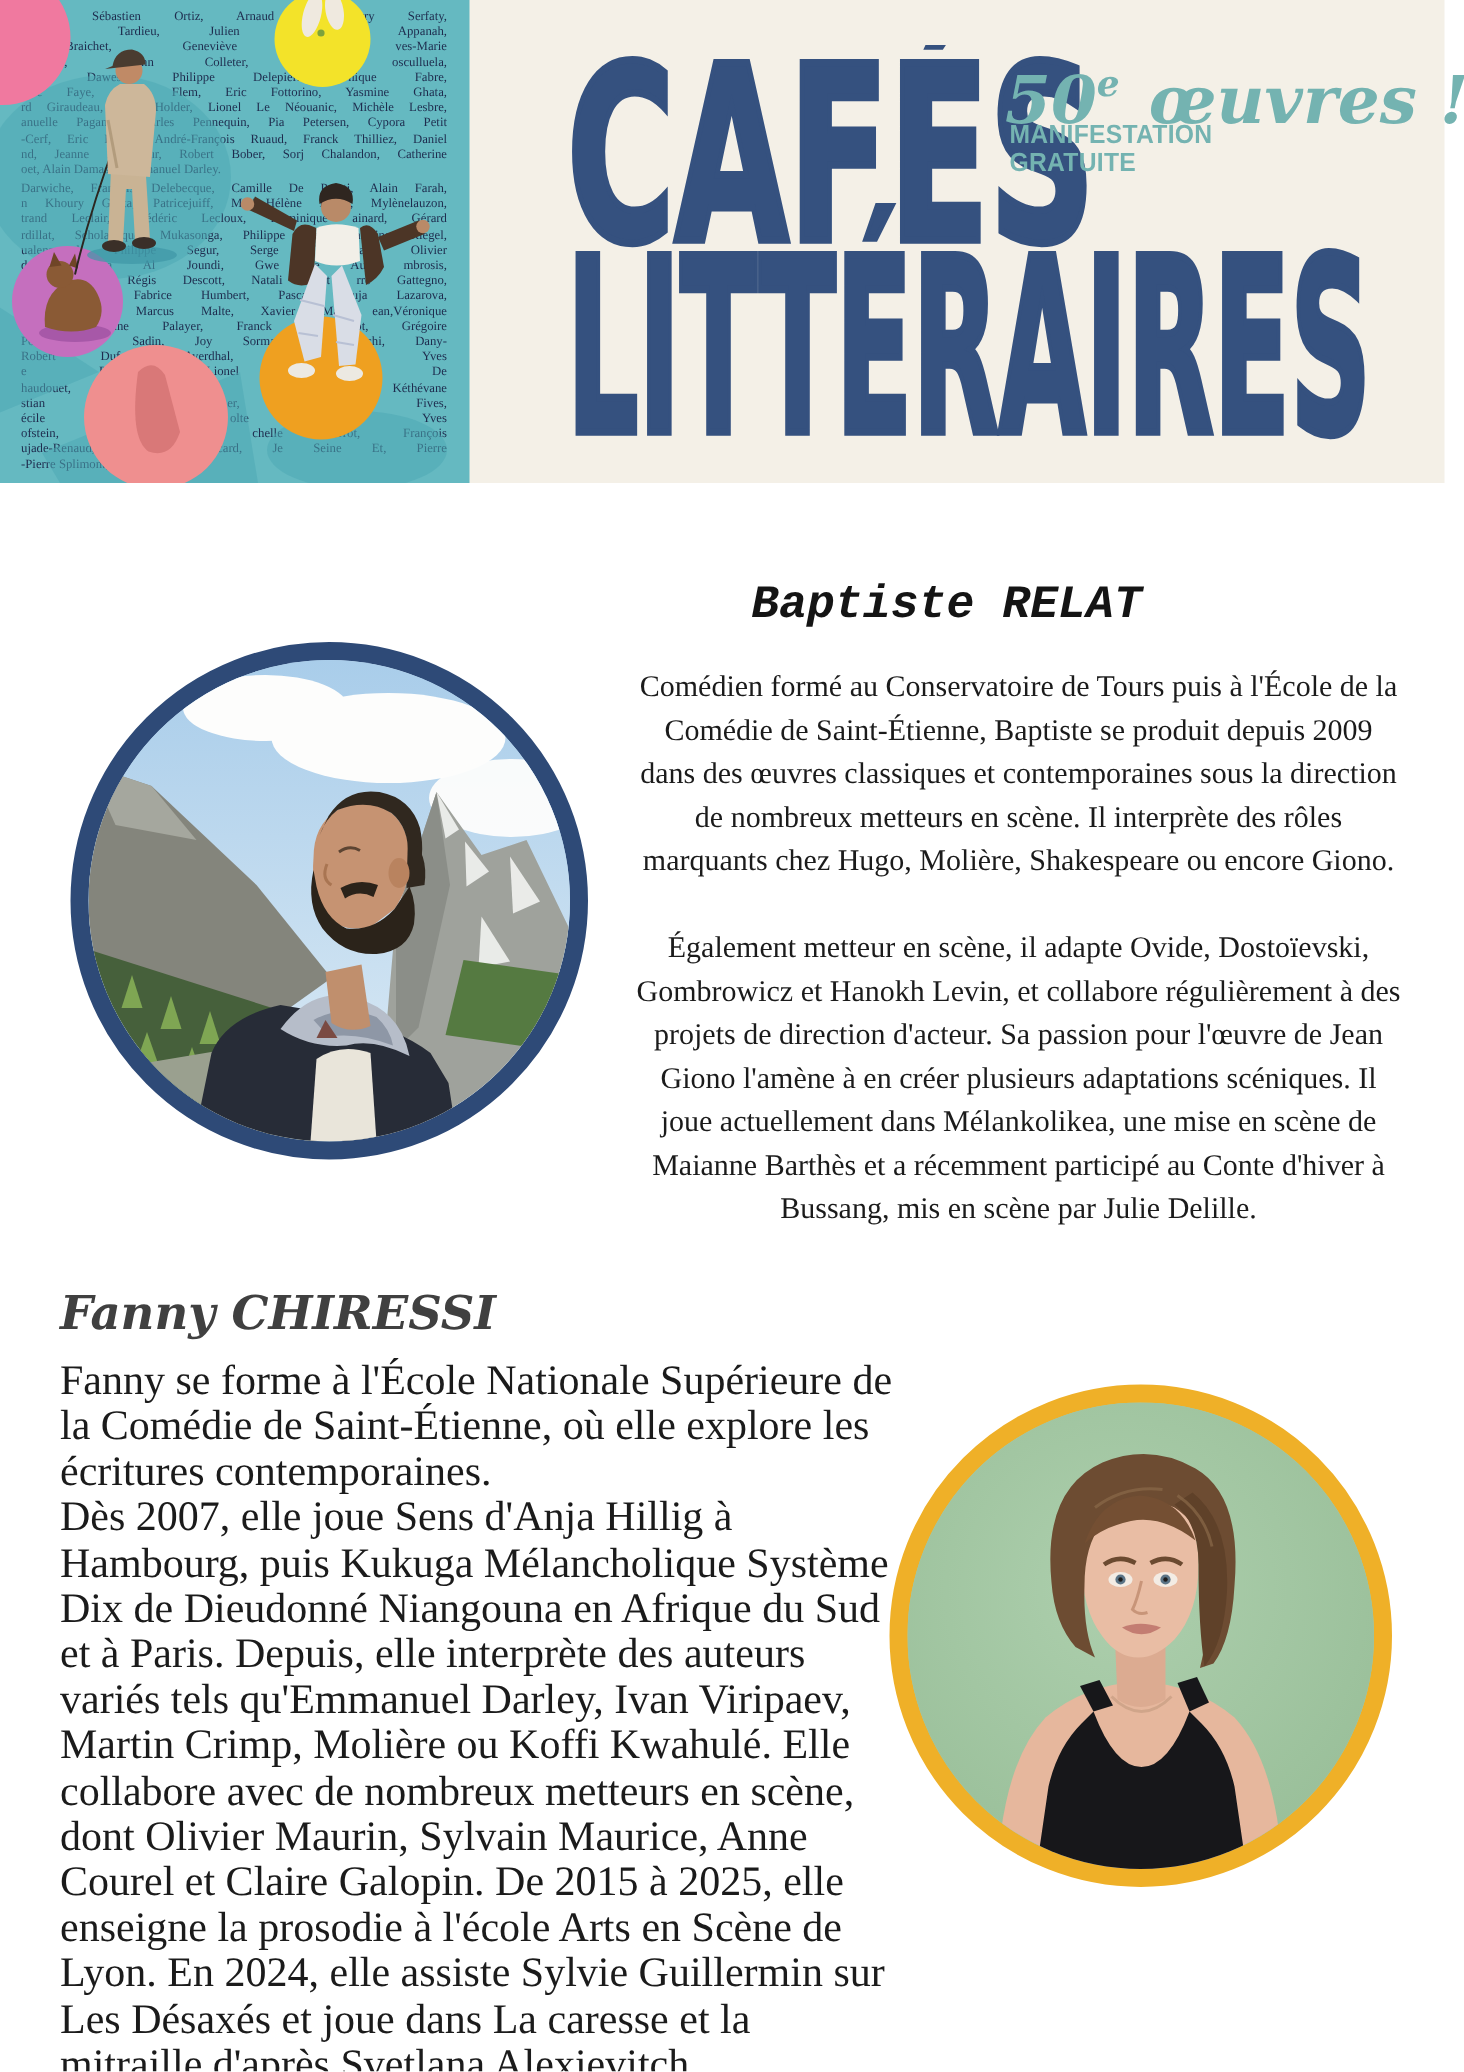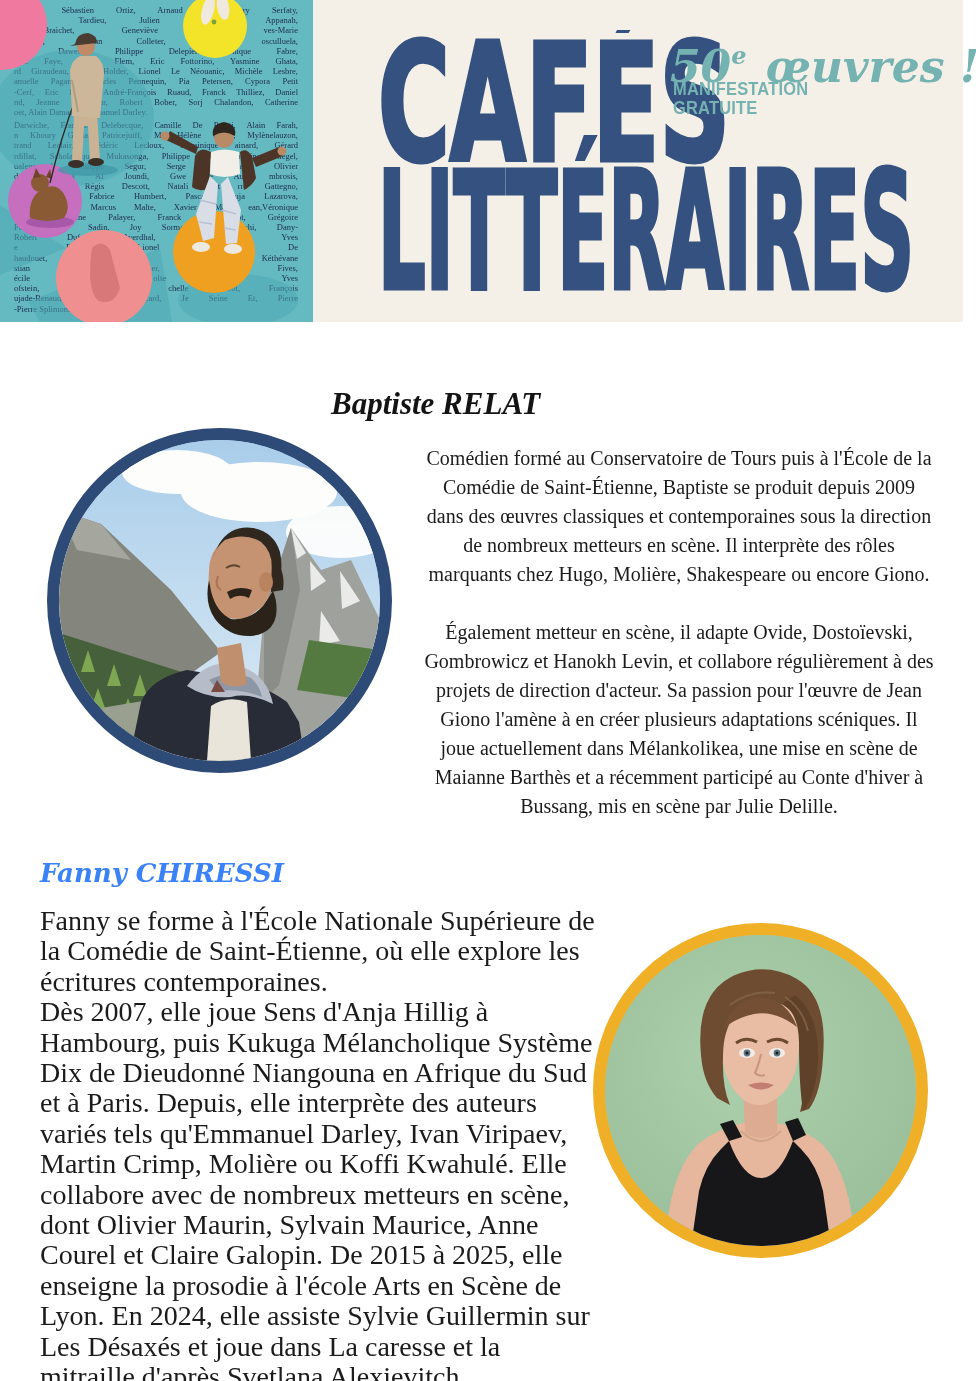--- a/index.html
+++ b/index.html
@@ -20,37 +20,37 @@
   .title-svg{position:absolute;left:378px;top:30px;}
   .edition{position:absolute;left:670px;top:34px;color:#74b3b1;
            font-family:"DejaVu Serif",serif;font-weight:bold;font-style:italic;
            font-size:44px;line-height:44px;white-space:nowrap;}
   .edition sup{font-size:24px;vertical-align:18px;margin-right:4px;}
   .subtitle{position:absolute;left:673px;top:80px;color:#74b3b1;
             font-family:"Liberation Sans",sans-serif;font-weight:bold;font-size:17.5px;
             line-height:19px;letter-spacing:.2px;transform:scaleX(.94);transform-origin:left top;}
 
   
-  .baptiste-name{position:absolute;right:45px;top:386px;width:600px;text-align:left;
-                 font-family:Liberation Serif, serif;font-style:italic;font-weight:bold;
+  .baptiste-name{position:absolute;right:45px;top:386px;width:600px;text-align:center;
+                 font-family:Liberation Mono, monospace;font-style:italic;font-weight:bold;
                  font-size:31px;color:#141414;}
   .baptiste-bio{position:absolute;right:41px;top:444px;width:512px;text-align:center;
                 font-size:20px;line-height:29px;}
   .baptiste-bio p{margin:0;}
   .baptiste-bio p + p{margin-top:29px;}
 
   .photo-circle{position:absolute;border-radius:50%;box-sizing:border-box;overflow:hidden;}
   .photo-circle svg{display:block;width:100%;height:100%;}
   .baptiste-photo{left:47px;top:428px;width:345px;height:345px;border:12px solid #2e4a77;background:#bcd6ea;}
   .fanny-photo{left:593px;top:923px;width:335px;height:335px;border:12px solid #efb028;background:#a8cba8;}
 
   
   .fanny-name{position:absolute;left:40px;top:858px;
               font-family:"DejaVu Serif",serif;font-style:italic;font-weight:bold;
-              font-size:26px;color:#3b82f6;}
+              font-size:31px;color:#404040;}
   .fanny-bio{position:absolute;left:40px;top:906px;width:562px;
              font-size:28px;line-height:30.4px;white-space:pre-line;text-align:left;}
 </style>
 </head>
 <body>
 
 <div class="page">
 
   <div class="header-band">
 

